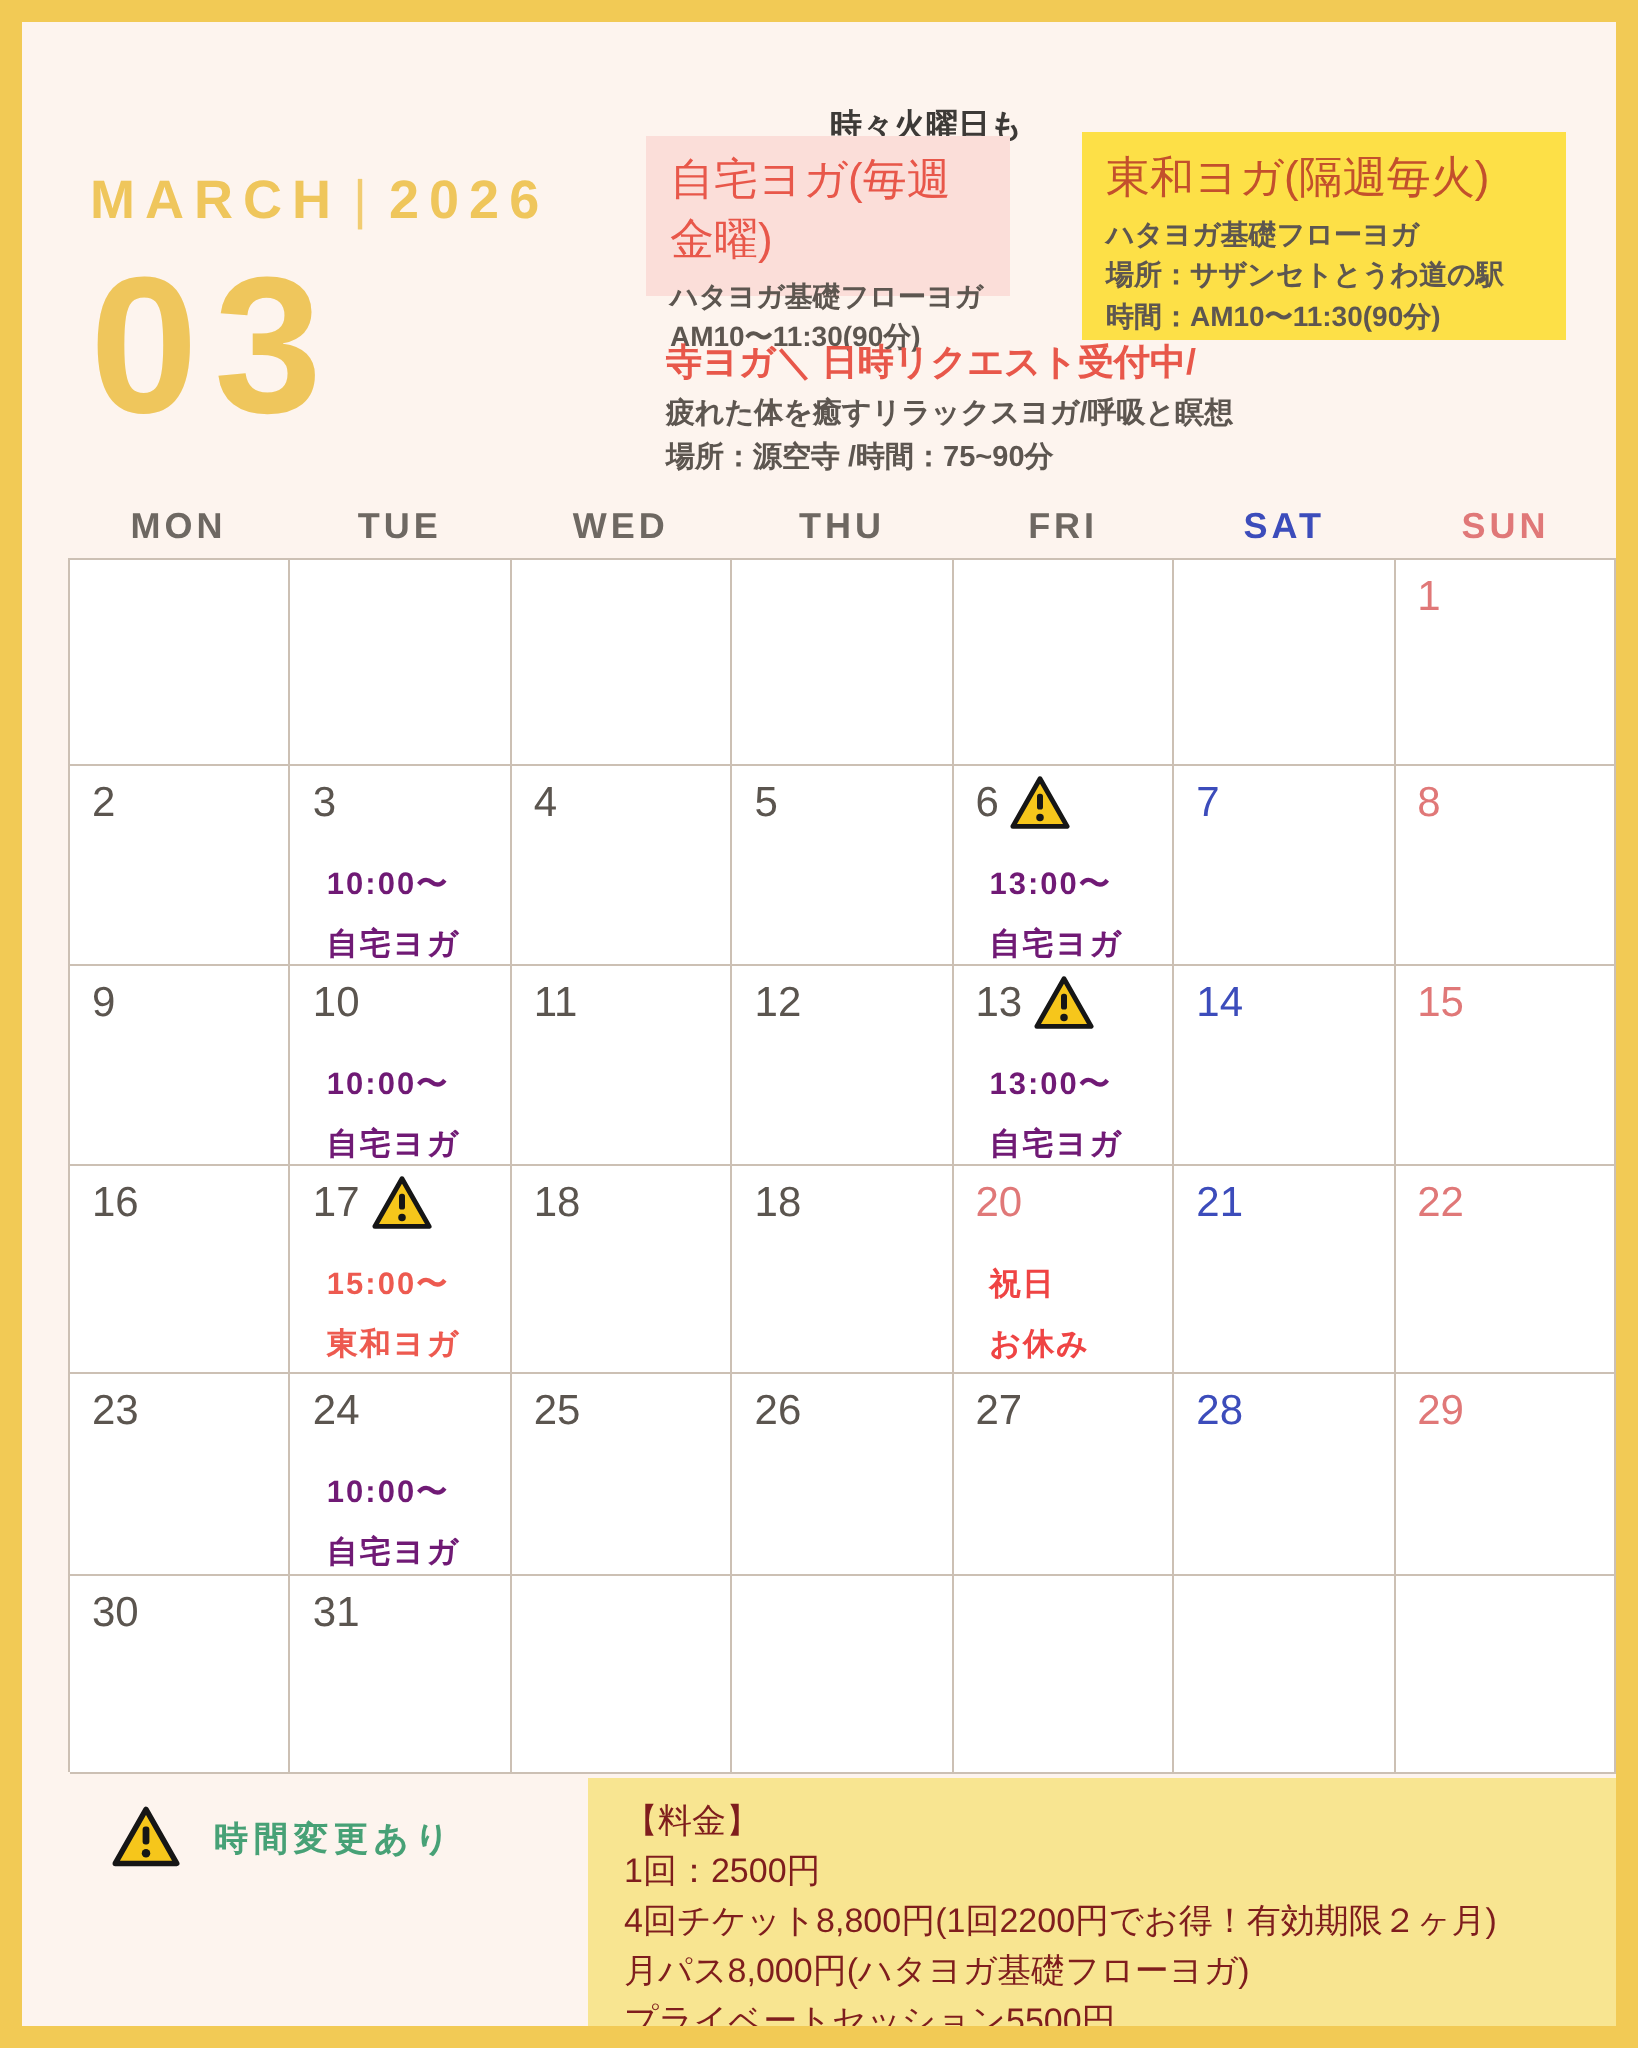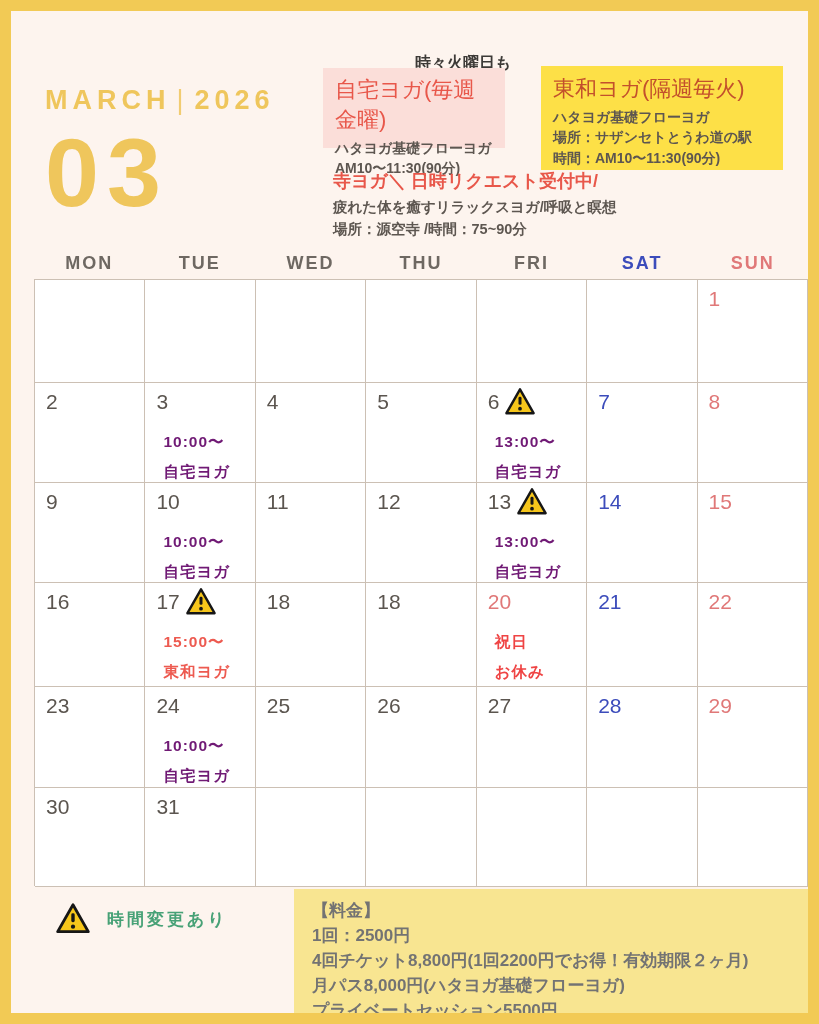--- a/index.html
+++ b/index.html
@@ -63,21 +63,21 @@
 
   
   .legend { position:absolute; left:44px; top:893px; display:flex; align-items:center; gap:16px; }
   .legend .warn { width:36px; height:33px; }
   .legend-label { font-size:17px; font-weight:bold; color:#47A176; letter-spacing:3px; }
 
   .price-box {
     position:absolute; left:283px; top:878px; width:514px; height:135px;
     background:#F8E591; padding:9px 14px 0 18px;
   }
-  .price-title, .price-line { font-size:17px; font-weight:bold; color:#737373; line-height:25px; }
+  .price-title, .price-line { font-size:17px; font-weight:normal; color:#7f1d1d; line-height:25px; }
 </style>
 </head>
 <body>
 
 <div class="page">
 
   <div class="title-block">
     <div class="month-label">
       <span>MARCH</span><span class="sep">|</span><span>2026</span>
     </div>

